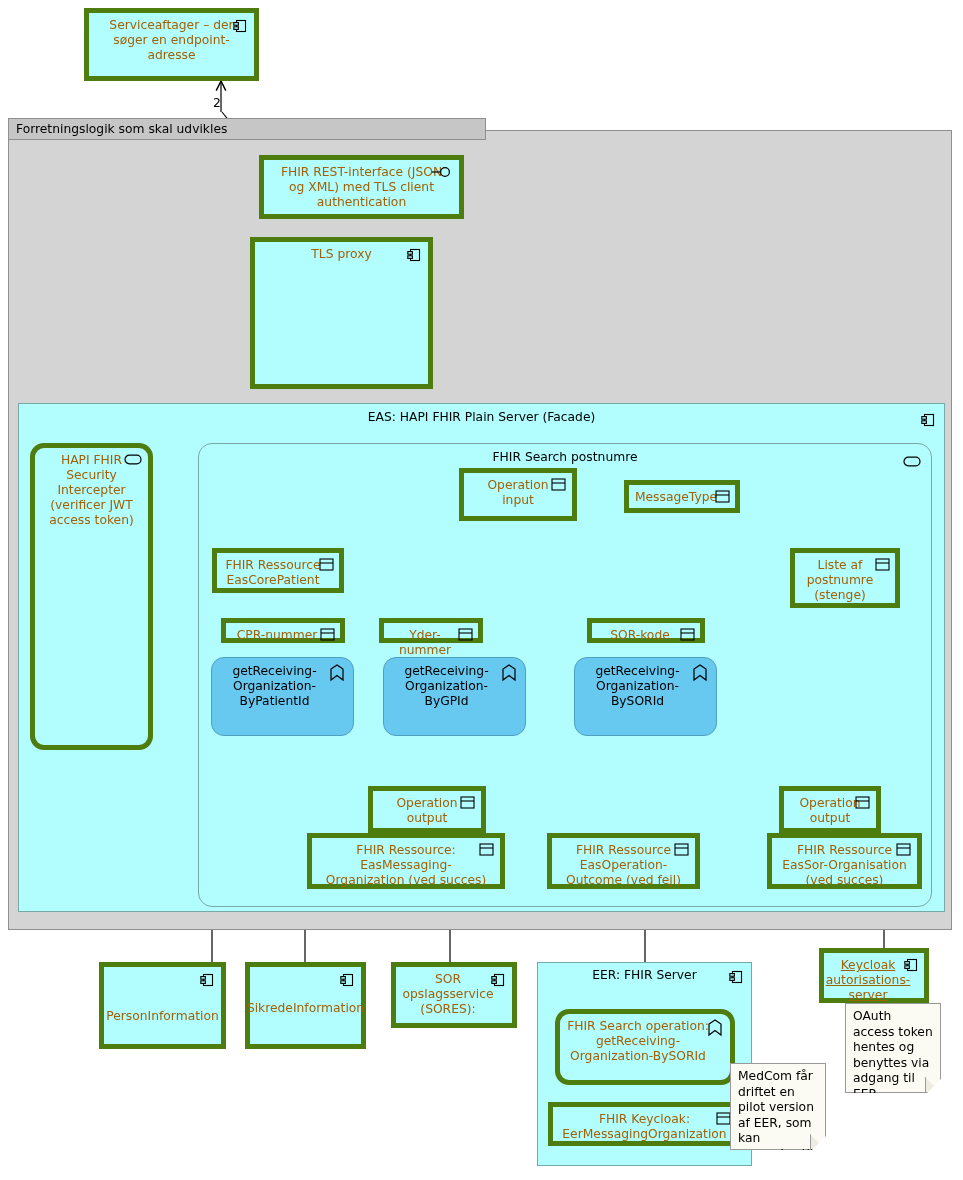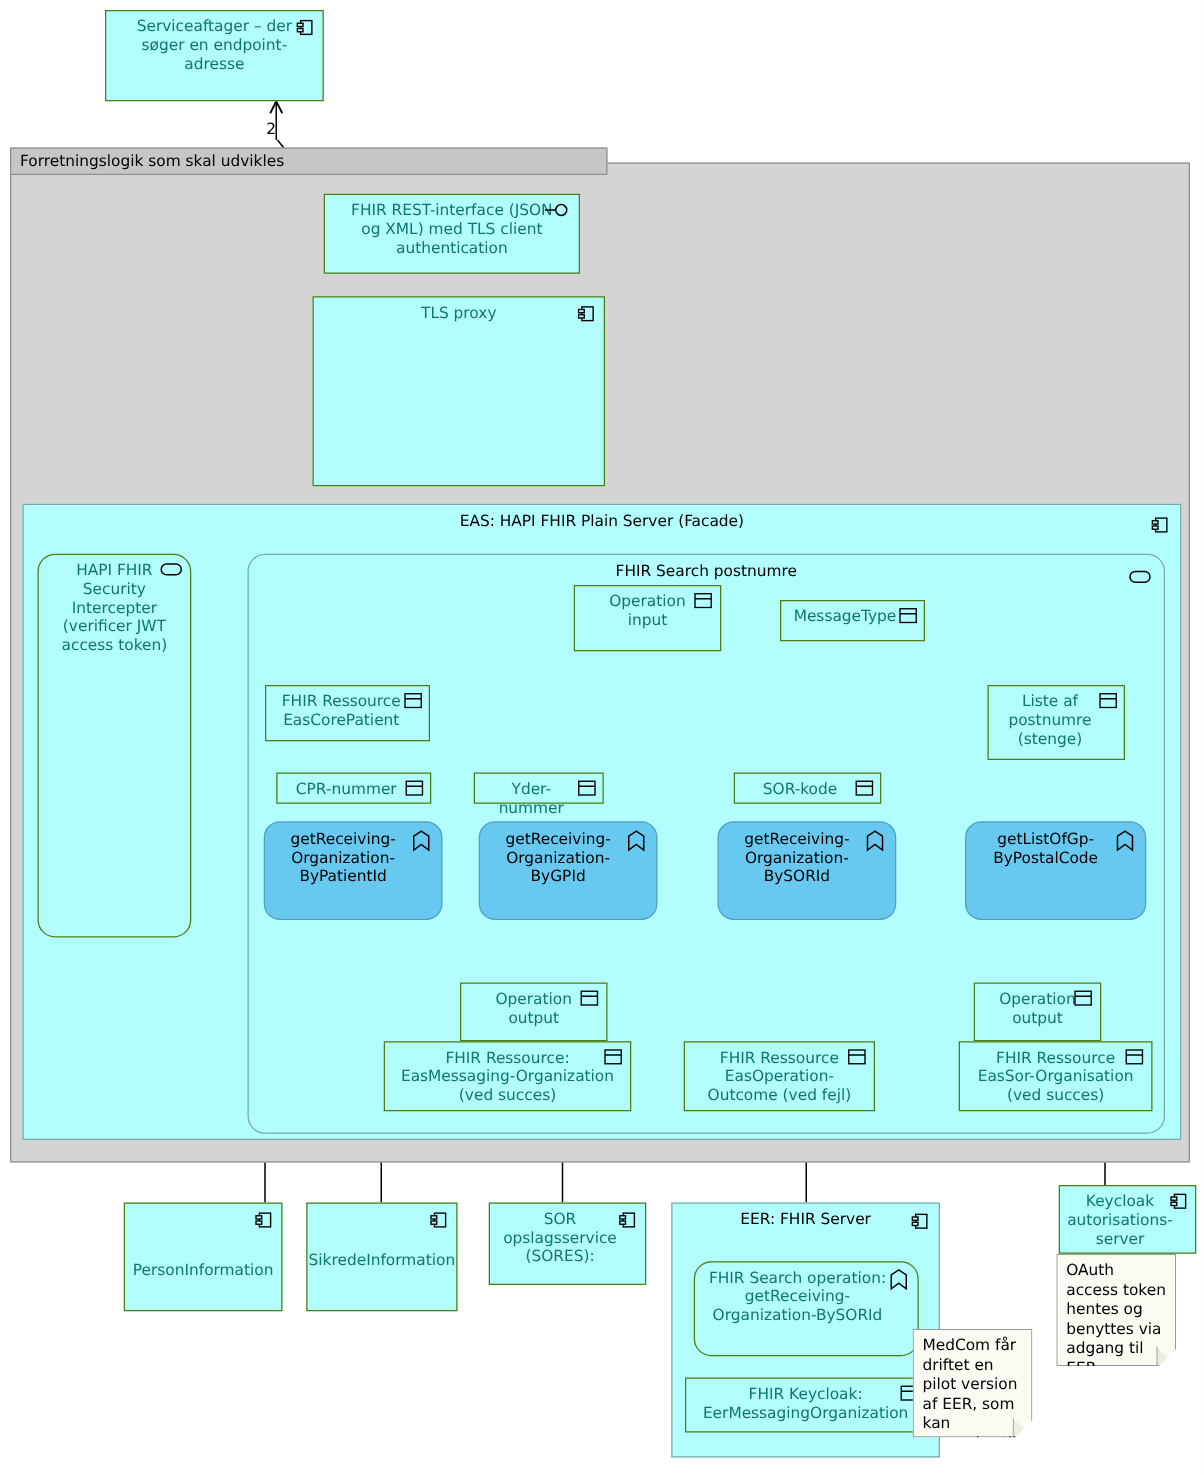--- a/index.html
+++ b/index.html
@@ -3,23 +3,23 @@
 <meta charset="utf-8">
 <style>
   html,body{margin:0;padding:0;background:#ffffff;}
   body{font-family:"DejaVu Sans","Liberation Sans",sans-serif;}
   #canvas{position:relative;width:963px;height:1180px;background:#ffffff;overflow:hidden;}
 
   .node{position:absolute;box-sizing:border-box;}
 
   
   .cls{
-    background:#b2fdfd;border:1px solid #4d7c0f;
+    background:#b2fdfd;border:5px solid #4d7c0f;
     display:flex;align-items:flex-start;justify-content:center;
-    text-align:center;font-size:12.3px;line-height:15px;color:#0f766e;
+    text-align:center;font-size:12.3px;line-height:15px;color:#a16207;
     padding-top:5px;
   }
   .cls .txt{display:block;padding:0 16px;}
 
   
   .pkg{background:#d4d4d4;border:1px solid #8f8f8f;}
   .pkgtab{position:absolute;background:#c6c6c6;border:1px solid #8f8f8f;
     font-size:12.3px;line-height:14px;color:#000;padding:3px 8px 3px 7px;box-sizing:border-box;}
 
   
@@ -146,21 +146,21 @@
   <div class="node cls" style="left:259px;top:155px;width:205px;height:64px;">
     <span class="txt">FHIR REST-interface (JSON og XML) med TLS client authentication</span>
     <span class="ico">
       <svg width="20" height="12" viewBox="0 0 20 12">
           <line x1="0" y1="6" x2="8" y2="6" stroke="#000" stroke-width="1.2"></line>
           <circle cx="13" cy="6" r="4.4" fill="none" stroke="#000" stroke-width="1.2"></circle>
         </svg>
     </span>
   </div>
 
-  <div class="node cls" style="left:250px;top:237px;width:234px;height:152px;">
+  <div class="node cls" style="left:250px;top:237px;width:183px;height:152px;">
     <span class="txt">TLS proxy</span>
     <span class="ico">
       <svg width="14" height="14" viewBox="0 0 14 14">
           <rect x="3.5" y="1.5" width="9" height="11" fill="none" stroke="#000" stroke-width="1.1"></rect>
           <rect x="0.8" y="3.6" width="4.6" height="2.6" fill="#b2fdfd" stroke="#000" stroke-width="1.1"></rect>
           <rect x="0.8" y="7.8" width="4.6" height="2.6" fill="#b2fdfd" stroke="#000" stroke-width="1.1"></rect>
         </svg>
     </span>
   </div>
 
@@ -284,28 +284,20 @@
 
   <div class="node op" style="left:574px;top:657px;width:143px;height:79px;">
     <span class="txt" style="display:block;padding:0 22px 0 6px;">getReceiving-Organization-BySORId</span>
     <span class="ico" style="right:8px;top:6px;">
       <svg width="16" height="18" viewBox="0 0 16 18">
           <path d="M2,16 L2,5 L8,1 L14,5 L14,16 L8,11.5 z" fill="none" stroke="#000" stroke-width="1.2"></path>
         </svg>
     </span>
   </div>
 
-  <div class="node op" style="left:772px;top:657px;width:145px;height:79px;">
-    <span class="txt" style="display:block;padding:0 22px 0 6px;">getListOfGp-ByPostalCode</span>
-    <span class="ico" style="right:8px;top:6px;">
-      <svg width="16" height="18" viewBox="0 0 16 18">
-          <path d="M2,16 L2,5 L8,1 L14,5 L14,16 L8,11.5 z" fill="none" stroke="#000" stroke-width="1.2"></path>
-        </svg>
-    </span>
-  </div>
 
   <div class="node cls" style="left:368px;top:786px;width:118px;height:47px;">
     <span class="txt" style="padding:0 14px;">Operation output</span>
     <span class="ico" style="right:6px;top:5px;">
       <svg width="15" height="13" viewBox="0 0 15 13">
           <rect x="1" y="1" width="13" height="11" fill="none" stroke="#000" stroke-width="1.1"></rect>
           <line x1="1" y1="5" x2="14" y2="5" stroke="#000" stroke-width="1.1"></line>
         </svg>
     </span>
   </div>
@@ -411,21 +403,21 @@
           <line x1="1" y1="5" x2="14" y2="5" stroke="#000" stroke-width="1.1"></line>
         </svg>
     </span>
   </div>
 
   <div class="node note" style="left:730px;top:1063px;width:96px;height:87px;">
     <span>MedCom får driftet en pilot version af EER, som kan anvendes til test.</span>
     <span class="fold"></span>
   </div>
 
-  <div class="node cls" style="left:847px;top:948px;width:110px;height:55px;">
+  <div class="node cls" style="left:819px;top:948px;width:110px;height:55px;text-decoration:underline;">
     <span class="txt" style="padding:0 16px 0 4px;">Keycloak autorisations-server</span>
     <span class="ico" style="right:6px;top:5px;">
       <svg width="14" height="14" viewBox="0 0 14 14">
           <rect x="3.5" y="1.5" width="9" height="11" fill="none" stroke="#000" stroke-width="1.1"></rect>
           <rect x="0.8" y="3.6" width="4.6" height="2.6" fill="#b2fdfd" stroke="#000" stroke-width="1.1"></rect>
           <rect x="0.8" y="7.8" width="4.6" height="2.6" fill="#b2fdfd" stroke="#000" stroke-width="1.1"></rect>
         </svg>
     </span>
   </div>
 

